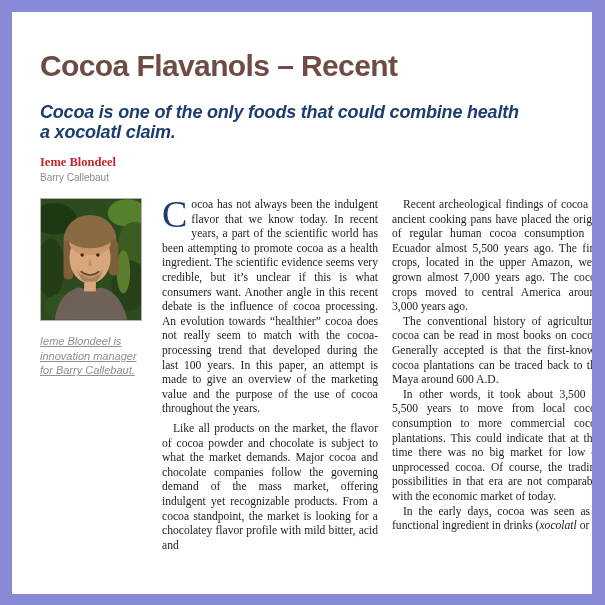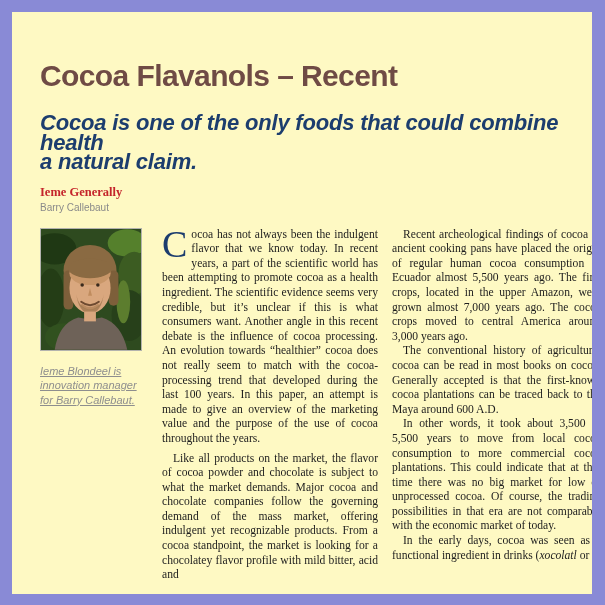--- a/index.html
+++ b/index.html
@@ -5,39 +5,39 @@
   html,body{margin:0;padding:0;background:#e8e8f4;}
   *{box-sizing:border-box;}
   .frame{
     width:605px;height:605px;
     background:#898ad6;
     padding:12px 13px 11px 12px;
     font-family:"Liberation Sans",sans-serif;
   }
   .page{
     width:100%;height:100%;
-    background:#fef9c3;
+    background:#ffffff;
     overflow:hidden;
-    padding:10px 26px 0 28px;
+    padding:0 26px 0 28px;
   }
   .title{
     margin-top:36px;
     color:#6f4b45;
     font-family:"Liberation Sans",sans-serif;
     font-weight:700;
     font-size:30px;
     line-height:35px;
     letter-spacing:-0.6px;
   }
   .subtitle{
     margin-top:13px;
     color:#1c3d6e;
     font-style:italic;
     font-weight:700;
-    font-size:22px;
+    font-size:18px;
     line-height:19.5px;
     letter-spacing:-0.2px;
   }
   .subtitle span{display:block;}
   .author-block{margin-top:13px;}
   .author-name{
     color:#c4242b;
     font-family:"Liberation Serif",serif;
     font-weight:700;
     font-size:12.5px;
@@ -97,25 +97,25 @@
 
 <div class="frame">
   <div class="page">
 
     <h1 class="title">
         <span style="display:block;">Cocoa Flavanols – Recent</span>
       </h1>
 
     <div class="subtitle">
       <span>Cocoa is one of the only foods that could combine health</span>
-      <span>a natural claim.</span>
+      <span>a xocolatl claim.</span>
     </div>
 
     <div class="author-block">
-      <div class="author-name">Ieme Generally</div>
+      <div class="author-name">Ieme Blondeel</div>
       <div class="author-affil">Barry Callebaut</div>
     </div>
 
     <div class="content-row">
 
       <div class="left-rail">
         <div class="photo">
 
           <svg viewBox="0 0 102 123">
             <rect x="0" y="0" width="102" height="123" fill="#2e4a1f"></rect>

